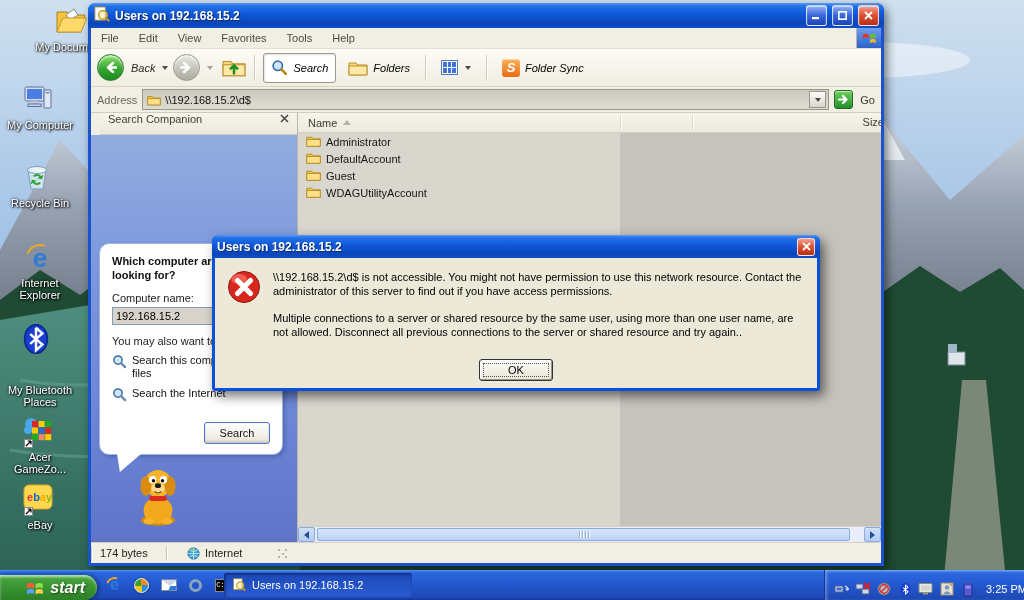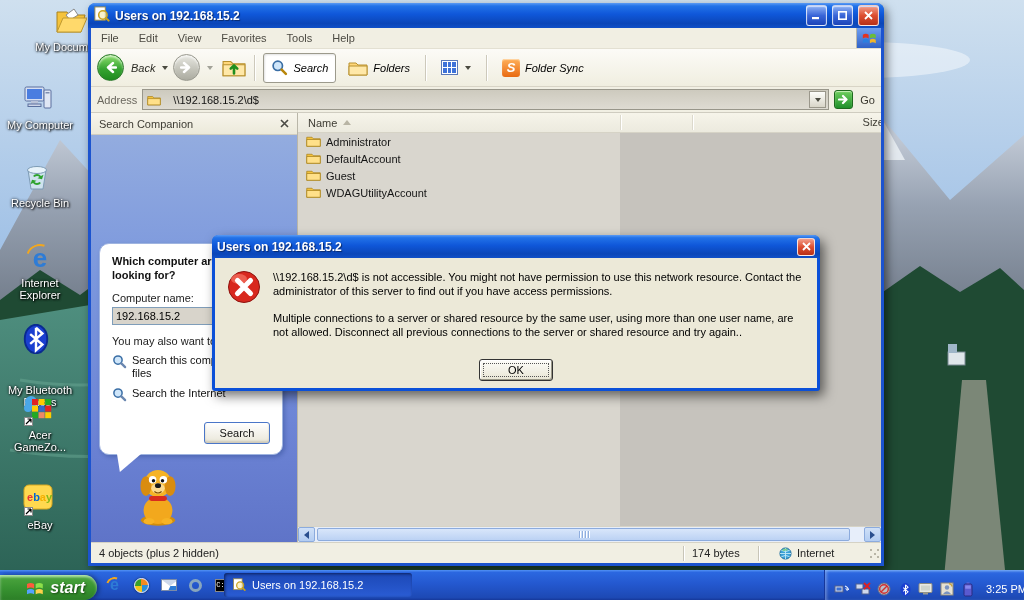--- a/index.html
+++ b/index.html
@@ -44,30 +44,30 @@
   .tb-btn{display:flex;align-items:center;gap:5px;padding:0 7px;height:30px;border-radius:3px;}
   .tb-btn.pressed{background:#fff;border:1px solid #9c9a8c;box-shadow:1px 1px 2px rgba(0,0,0,.12) inset;}
   .views-grid{width:17px;height:15px;display:grid;grid-template-columns:1fr 1fr 1fr;gap:1px;background:#fff;border:1px solid #5a78b8;padding:1px;}
   .views-grid i{background:#3e72d8;}
   .sync-ico{width:18px;height:18px;border-radius:3px;background:linear-gradient(180deg,#ffb05a,#e86a12);
     color:#fff;font-weight:bold;font-size:13px;display:flex;align-items:center;justify-content:center;box-shadow:inset 0 1px 1px #ffd8a8;}
   
   .addrbar{height:26px;display:flex;align-items:center;gap:5px;padding:0 6px;background:#f1efe3;border-bottom:1px solid #cfccc0;}
   .addr-label{color:#6a675e;}
   .addr-field{flex:1;height:21px;border:1px solid #98968a;background:linear-gradient(180deg,#cdcabe,#dedbd2);
-    display:flex;align-items:center;gap:12px;padding:0 2px 0 4px;}
+    display:flex;align-items:center;gap:4px;padding:0 2px 0 4px;}
   .addr-text{flex:1;color:#111;white-space:nowrap;overflow:hidden;}
   .addr-drop{width:17px;height:17px;border:1px solid #9a978b;background:linear-gradient(180deg,#fdfdfa,#d8d5c8);display:flex;align-items:center;justify-content:center;}
   .go-btn{width:19px;height:19px;border-radius:3px;border:1px solid #1e6a1e;background:linear-gradient(180deg,#6fcf5f,#1f8f2a);display:flex;align-items:center;justify-content:center;box-shadow:inset 0 1px 1px #c8f0b8;}
   .go-label{color:#3a382f;margin-left:2px;}
   
   .content{flex:1;display:flex;min-height:0;position:relative;}
   
   .sc-pane{width:207px;display:flex;flex-direction:column;border-right:1px solid #b9b6a8;}
-  .sc-head{height:22px;display:flex;align-items:center;padding:0 8px;background:linear-gradient(180deg,#f7f5ec,#ece9da);border-bottom:1px solid #d0cdc0;color:#3e3c34;}
+  .sc-head{height:22px;display:flex;padding:0 8px;background:linear-gradient(180deg,#f7f5ec,#ece9da);border-bottom:1px solid #d0cdc0;color:#3e3c34;margin-left:9px;}
   .sc-head .sc-x{margin-left:auto;cursor:default;}
   .sc-body{flex:1;position:relative;background:linear-gradient(180deg,#93acdf 0%,#7b97dd 35%,#6d85d6 70%,#5f74c8 100%);overflow:hidden;}
   .sc-bubble{position:absolute;left:8px;top:108px;width:184px;height:212px;background:#fff;border:1px solid #9fb4e0;border-radius:10px;padding:10px 10px 8px 12px;box-shadow:2px 2px 4px rgba(0,30,90,.25);}
   .sc-tail{position:absolute;left:26px;top:319px;width:24px;height:18px;background:#fff;clip-path:polygon(12% 100%,0 0,100% 0);}
   .sc-heading{font-weight:bold;color:#111;line-height:14px;width:162px;}
   .sc-row-label{margin-top:10px;color:#222;}
   .sc-input{margin-top:3px;width:152px;height:18px;border:1px solid #7f9db9;background:#d8d4cb;font:11px "Liberation Sans",sans-serif;padding:0 3px;color:#000;}
   .sc-may{margin-top:10px;color:#222;}
   .sc-opt{display:flex;gap:5px;margin-top:7px;align-items:flex-start;color:#111;}
   .sc-opt .txt{line-height:13px;max-width:130px;}
@@ -223,21 +223,21 @@
       </div>
       <div class="desk-icon" style="top: 324px; gap: 28px;">
         <div class="dico">
           <svg width="26" height="30" viewBox="0 0 13 16">
             <ellipse cx="6.5" cy="8" rx="6" ry="7.6" fill="#1a3fd0" stroke="#0a2a90"></ellipse>
             <path d="M6.5 2 v12 l3.4 -3 L3.4 5.4 M6.5 2 l3.4 3 -6.5 5.6" stroke="#fff" stroke-width="1.3" fill="none"></path>
           </svg>
         </div>
         <div class="dlabel">My Bluetooth Places</div>
       </div>
-      <div class="desk-icon" style="top: 394px;">
+      <div class="desk-icon" style="top: 416px;">
         <div class="dico">
           <svg width="30" height="30" viewBox="0 0 30 30">
             <circle cx="8" cy="8" r="6" fill="#4aa7e8"></circle>
             <circle cx="5" cy="14" r="4" fill="#4aa7e8"></circle>
             <g transform="translate(9,5)">
               <rect width="6" height="6" fill="#e02323"></rect>
               <rect x="6.6" width="6" height="6" fill="#ffcc00"></rect>
               <rect x="13.2" width="6" height="6" fill="#22aa22"></rect>
               <rect y="6.6" width="6" height="6" fill="#ffcc00"></rect>
               <rect x="6.6" y="6.6" width="6" height="6" fill="#3366cc"></rect>
@@ -505,21 +505,20 @@
               </span>
           </span>
           <span class="sb-btn">
               <span class="tri-r"></span>
             </span>
         </div>
       </div>
     </div>
 
     <div class="statusbar">
-      <span class="st-left">4 objects (plus 2 hidden)</span>
       <span class="st-sep"></span>
       <span class="st-size">174 bytes</span>
       <span class="st-sep"></span>
       <span class="st-zone">
         <svg width="13" height="13" viewBox="0 0 14 14">
             <circle cx="7" cy="7" r="6" fill="#3aa0d8" stroke="#1a6a9a"></circle>
             <path d="M1 7 h12 M7 1 v12 M2.5 3.5 q4.5 3 9 0 M2.5 10.5 q4.5 -3 9 0" stroke="#bfe6f5" stroke-width="1" fill="none"></path>
             <path d="M4 4 q2 -2 5 -1" stroke="#7fd08f" stroke-width="2" fill="none"></path>
           </svg>
         <span>Internet</span>

